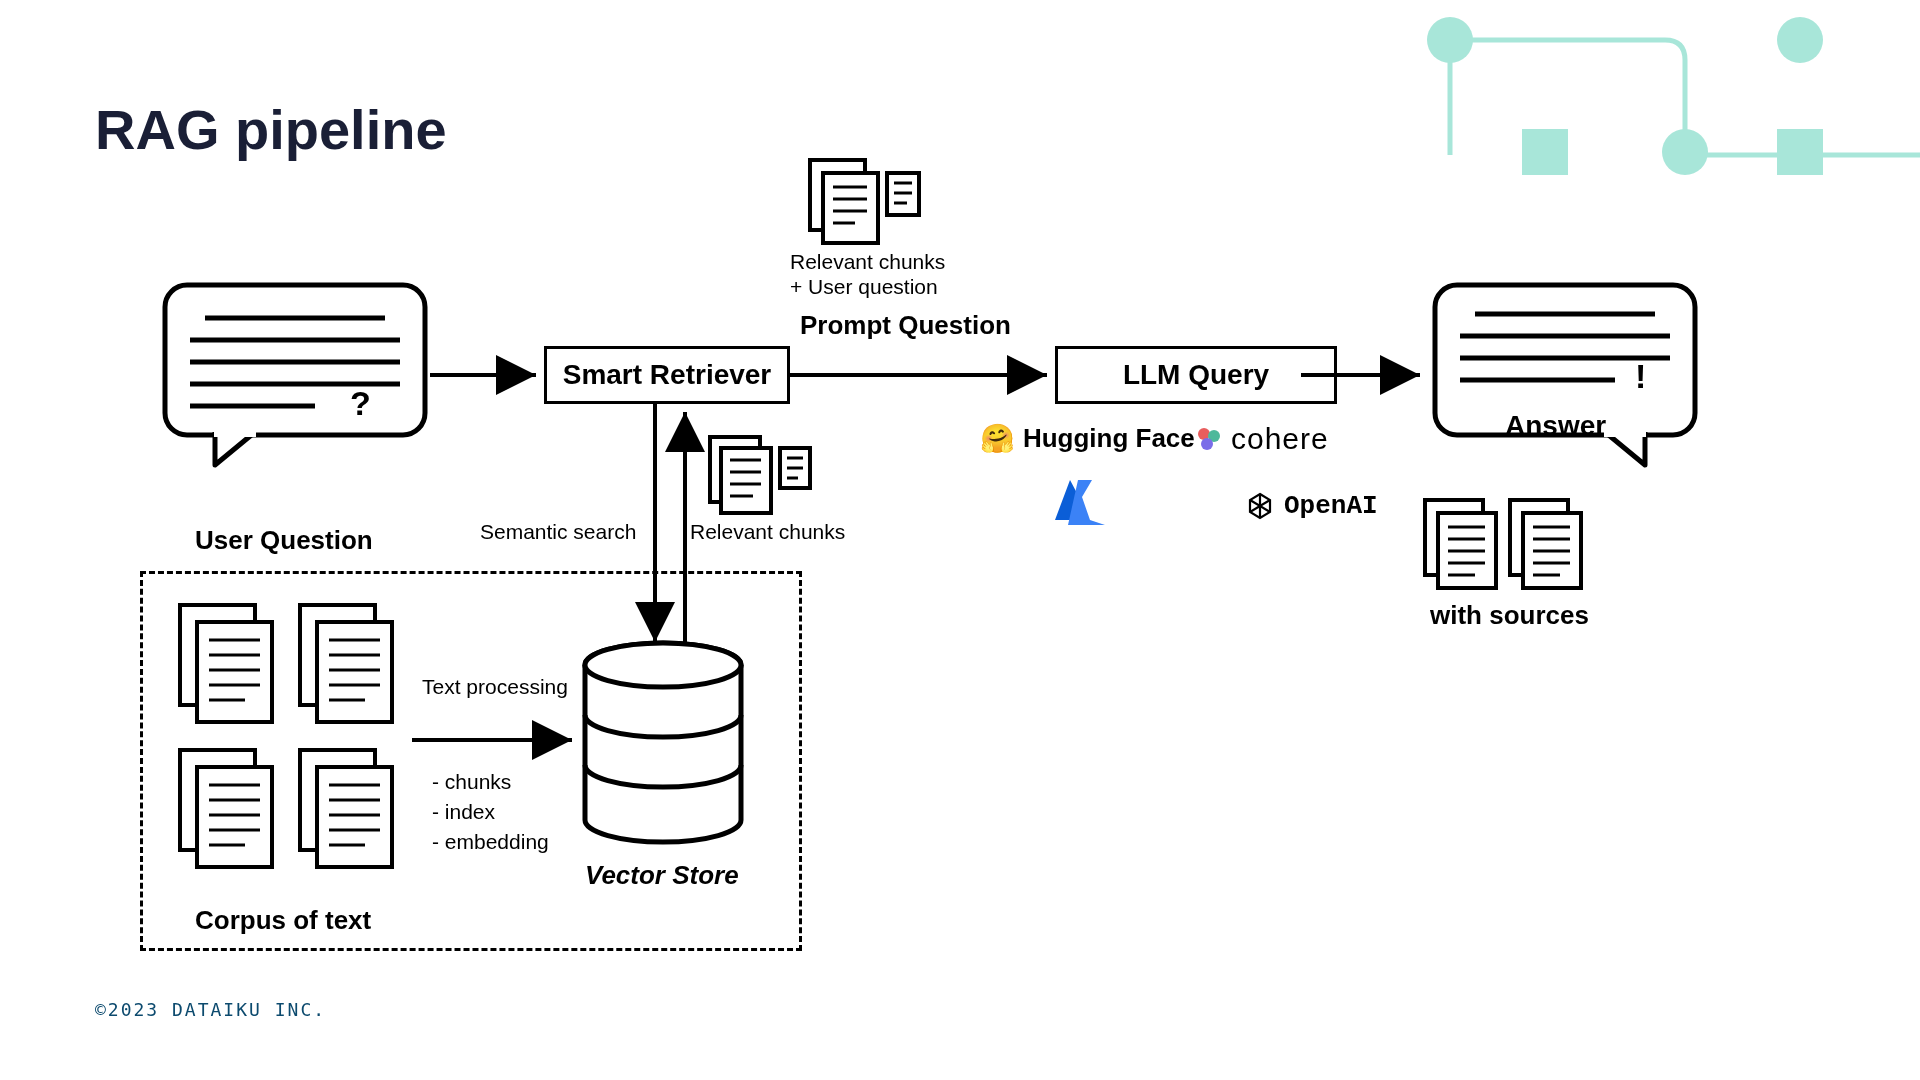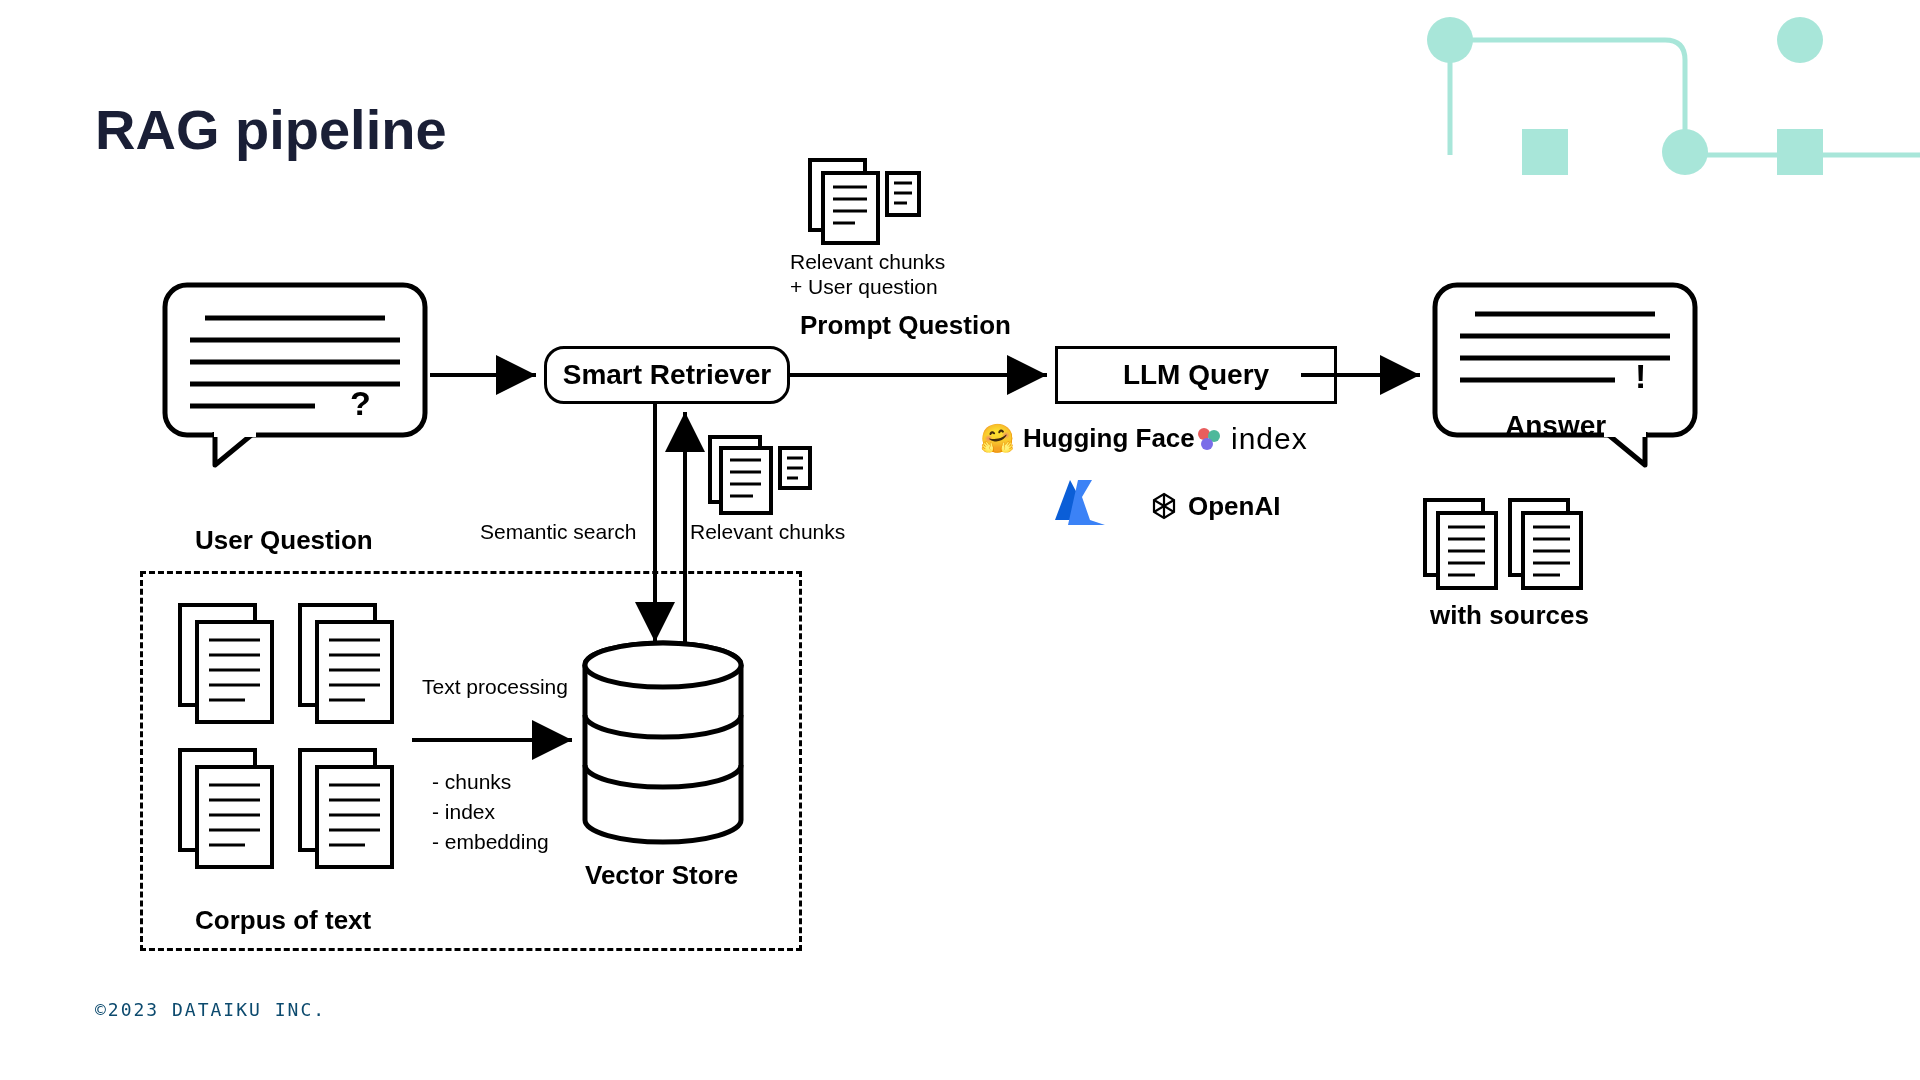--- a/index.html
+++ b/index.html
@@ -95,21 +95,21 @@
   <rect x="54" y="149" width="42" height="8" fill="#fff"></rect>
   <line x1="45" y1="38" x2="225" y2="38" stroke="#000" stroke-width="5"></line>
   <line x1="30" y1="60" x2="240" y2="60" stroke="#000" stroke-width="5"></line>
   <line x1="30" y1="82" x2="240" y2="82" stroke="#000" stroke-width="5"></line>
   <line x1="30" y1="104" x2="240" y2="104" stroke="#000" stroke-width="5"></line>
   <line x1="30" y1="126" x2="155" y2="126" stroke="#000" stroke-width="5"></line>
   <text x="190" y="135" font-size="34" font-weight="700" fill="#000">?</text>
 </svg>
 <div class="label label-md" style="left:195px; top:525px;">User Question</div>
 
-<div class="box" style="left:544px; top:346px; width:246px; height:58px;border-radius:20px;">Smart Retriever</div>
+<div class="box" style="left:544px; top:346px; width:246px; height:58px;">Smart Retriever</div>
 
 <div class="box" style="left:1055px; top:346px; width:282px; height:58px;">LLM Query</div>
 
 <div class="label label-md" style="left:800px; top:310px;">Prompt Question</div>
 
 <svg style="position:absolute; left:805px; top:155px;" width="120" height="90" viewBox="0 0 120 90">
   <rect x="5" y="5" width="55" height="70" fill="#fff" stroke="#000" stroke-width="4"></rect>
   <rect x="18" y="18" width="55" height="70" fill="#fff" stroke="#000" stroke-width="4"></rect>
   <line x1="28" y1="32" x2="62" y2="32" stroke="#000" stroke-width="3"></line>
   <line x1="28" y1="44" x2="62" y2="44" stroke="#000" stroke-width="3"></line>
@@ -190,21 +190,21 @@
 </svg>
 <div class="label label-md" style="left:195px; top:905px;">Corpus of text</div>
 
 <svg style="position:absolute; left:578px; top:640px;" width="170" height="210" viewBox="0 0 170 210">
   <ellipse cx="85" cy="25" rx="78" ry="22" fill="#fff" stroke="#000" stroke-width="5"></ellipse>
   <path d="M 7 25 L 7 180 A 78 22 0 0 0 163 180 L 163 25" fill="#fff" stroke="#000" stroke-width="5"></path>
   <ellipse cx="85" cy="25" rx="78" ry="22" fill="#fff" stroke="#000" stroke-width="5"></ellipse>
   <path d="M 7 75 A 78 22 0 0 0 163 75" fill="none" stroke="#000" stroke-width="5"></path>
   <path d="M 7 125 A 78 22 0 0 0 163 125" fill="none" stroke="#000" stroke-width="5"></path>
 </svg>
-<div class="label label-md" style="left:585px; top:860px;">Vector Store</div>
+<div class="label label-md" style="left:585px; top:860px;font-style:italic;">Vector Store</div>
 
 <div class="label label-sm" style="left:422px; top:675px;">Text processing</div>
 <div class="label label-sm" style="left:432px; top:770px;">- chunks</div>
 <div class="label label-sm" style="left:432px; top:800px;">- index</div>
 <div class="label label-sm" style="left:432px; top:830px;">- embedding</div>
 
 <div class="label label-sm" style="left:480px; top:520px;">Semantic search</div>
 <div class="label label-sm" style="left:690px; top:520px;">Relevant chunks</div>
 
 <svg style="position:absolute; left:705px; top:432px;" width="110" height="85" viewBox="0 0 110 85">
@@ -243,29 +243,29 @@
 <div class="logo-text" style="left:980px; top:422px;">
   <span style="font-size:28px;">🤗</span>
     <span>Hugging Face</span>
 </div>
 <div class="logo-text" style="left:1195px; top:422px; font-weight:400; font-size:30px;">
   <svg width="28" height="28" viewBox="0 0 28 28">
       <circle cx="9" cy="9" r="6" fill="#e85d5d"></circle>
       <circle cx="19" cy="11" r="6" fill="#4eb89b"></circle>
       <circle cx="12" cy="19" r="6" fill="#7a6de8"></circle>
     </svg>
-  <span style="letter-spacing:1px;">index</span>
+  <span style="letter-spacing:1px;">cohere</span>
 </div>
 <div style="position:absolute; left:1050px; top:475px;">
   <svg width="60" height="55" viewBox="0 0 60 55">
     <path d="M 20 5 L 5 45 L 20 45 L 28 20 Z" fill="#0b5ed7"></path>
     <path d="M 28 5 L 18 50 L 55 50 L 40 45 L 32 22 L 42 5 Z" fill="#3b82f6"></path>
   </svg>
 </div>
-<div class="logo-text" style="left:1148px; top:490px;">
+<div class="logo-text" style="left:1244px; top:490px;font-family:Liberation Mono, monospace;">
   <svg width="32" height="32" viewBox="0 0 32 32">
     <g transform="translate(16,16)">
       <path d="M0,-12 L10,-6 L10,6 L0,12 L-10,6 L-10,-6 Z" fill="none" stroke="#000" stroke-width="2.2"></path>
       <path d="M0,-12 L0,0 L10,6 M-10,-6 L0,0 L10,-6 M-10,6 L0,0 L0,12" stroke="#000" stroke-width="2.2" fill="none"></path>
     </g>
   </svg>
   <span>OpenAI</span>
 </div>
 
 </body></html>

